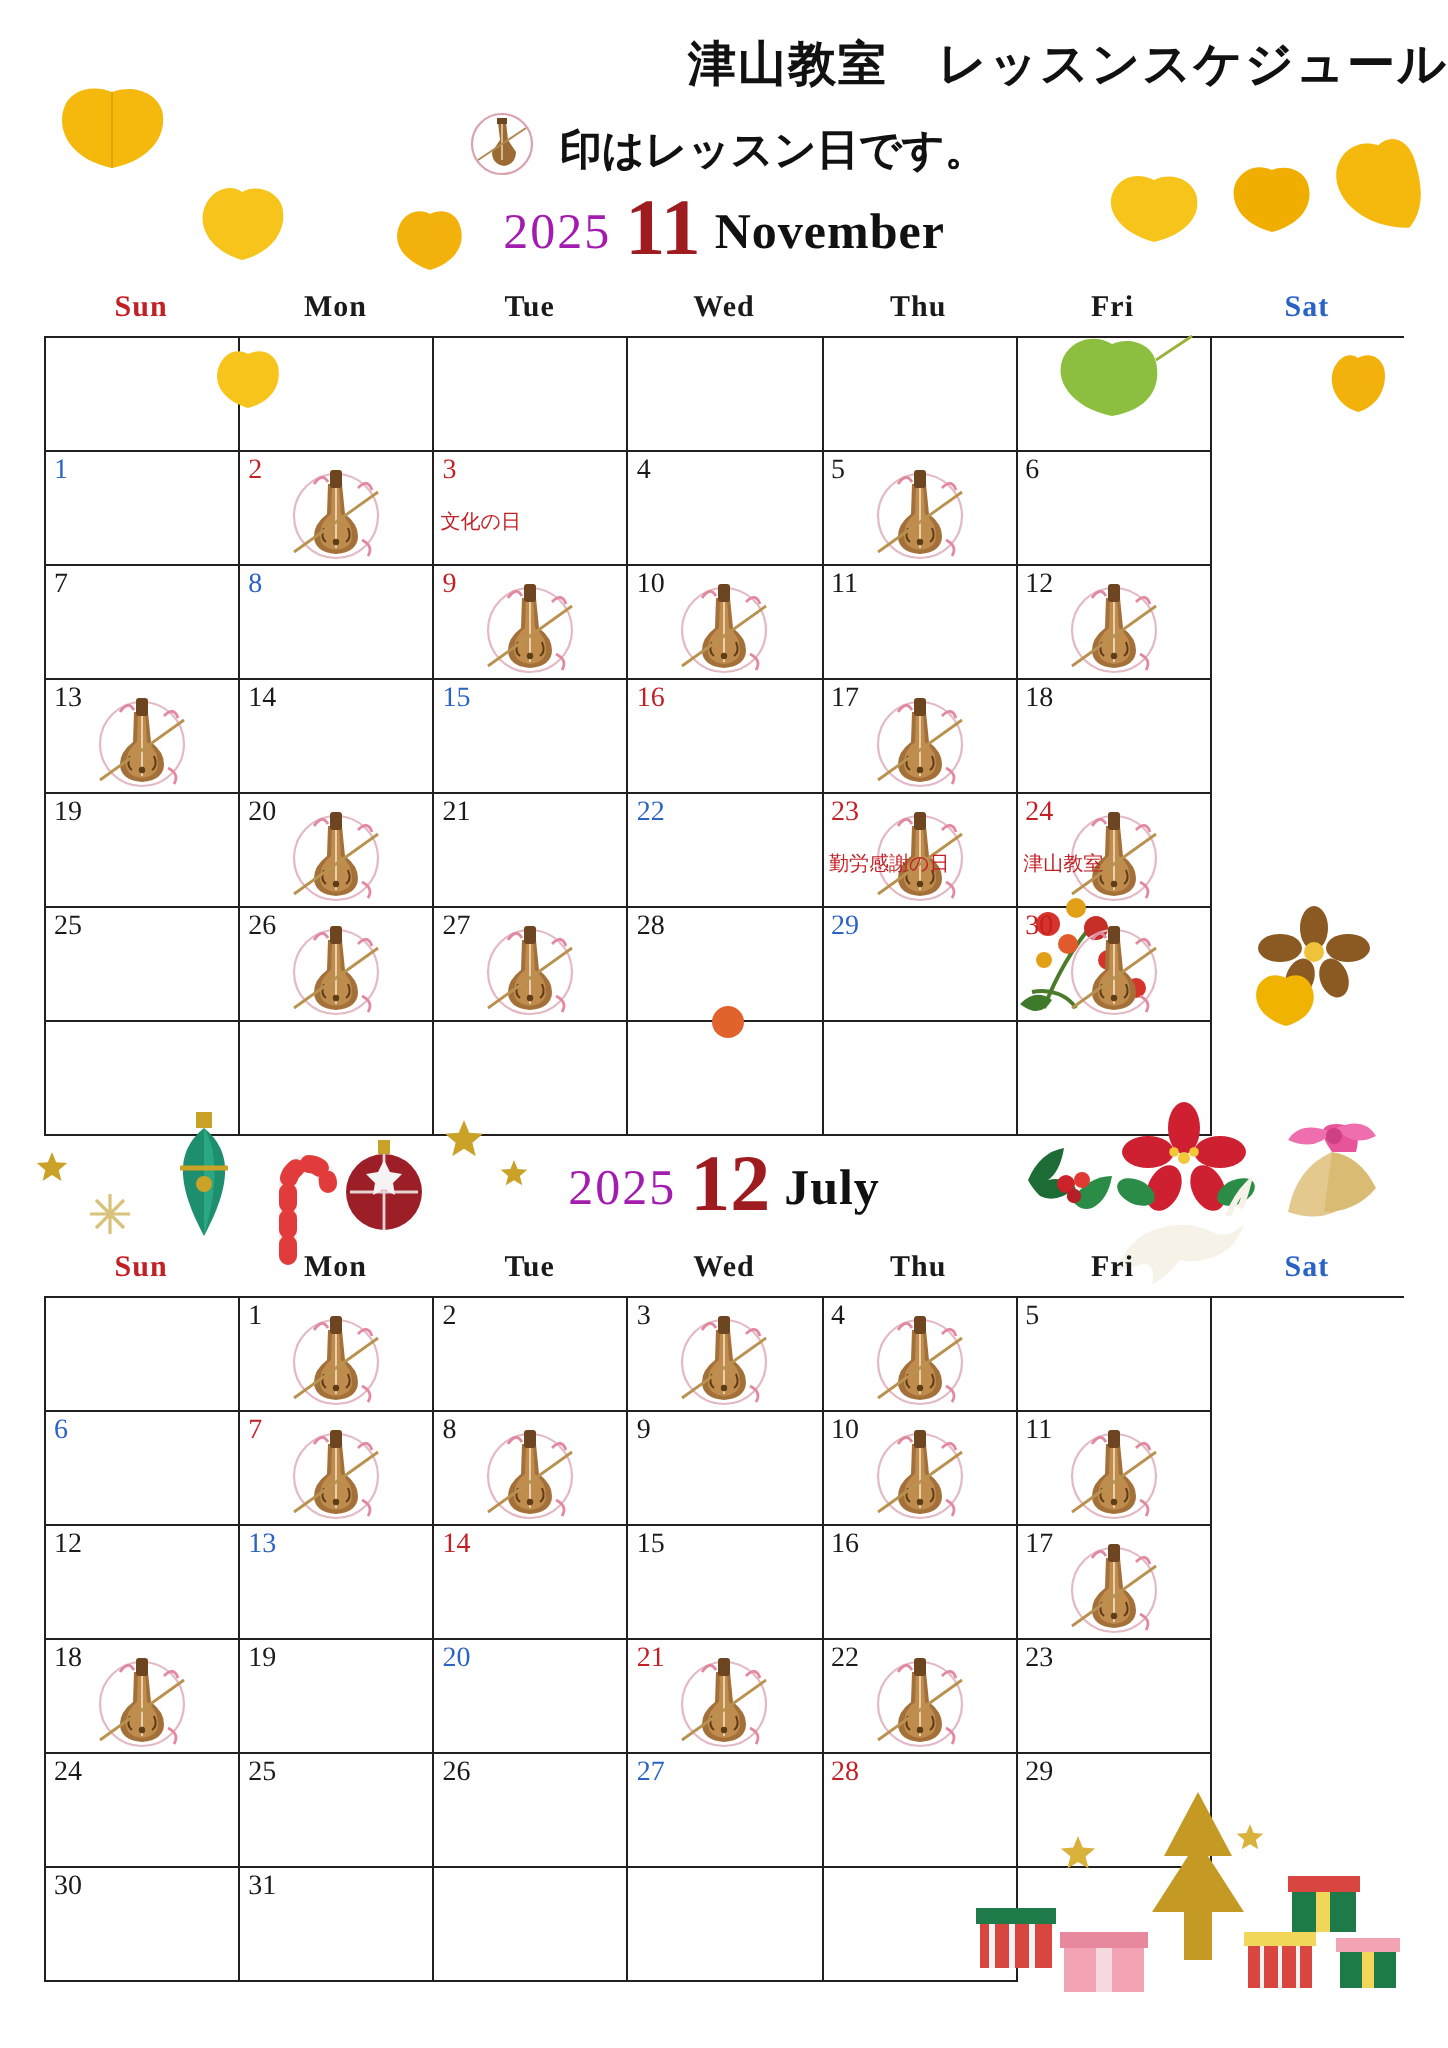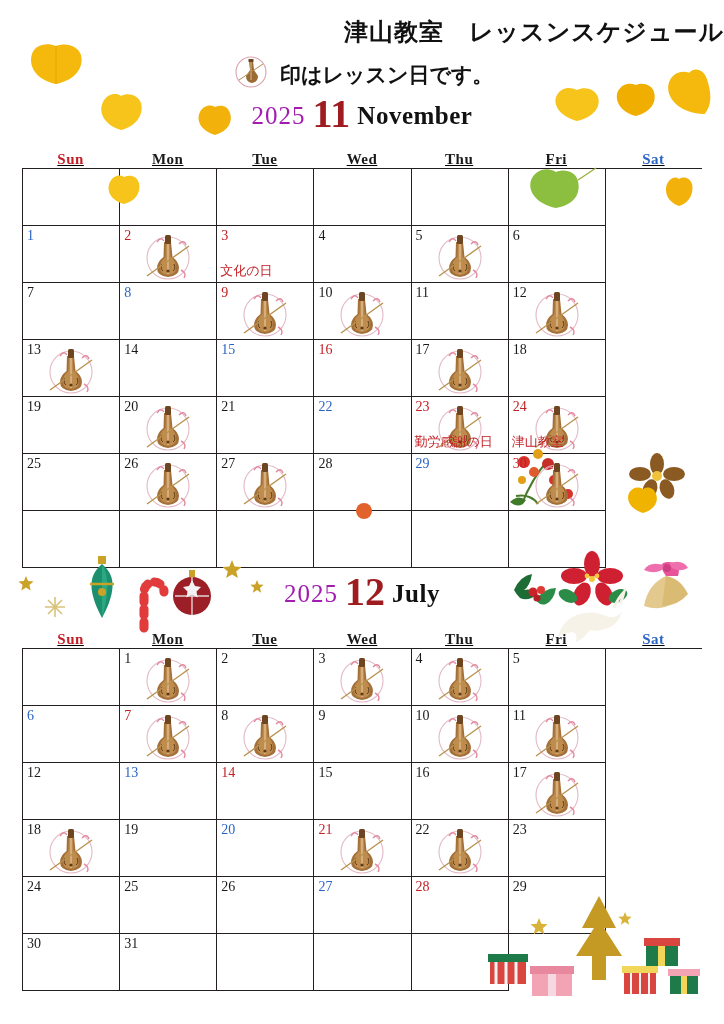--- a/index.html
+++ b/index.html
@@ -80,22 +80,20 @@
   
   .cal {
     position: absolute;
     left: 22px;
     width: 680px;
   }
   .dow-row {
     display: flex;
     width: 680px;
     height: 22px;
-    align-items: flex-end;
-    text-decoration: underline;
   }
   .dow {
     flex: 1 1 0;
     text-align: center;
     font-size: 15px;
     font-family: "Liberation Serif", serif;
     font-weight: bold;
     color: #1a1a1a;
     letter-spacing: 0.5px;
   }
@@ -122,22 +120,22 @@
     top: 2px; left: 4px;
     font-size: 14px;
     font-family: "Liberation Serif", serif;
     color: #1a1a1a;
     z-index: 3;
   }
   .daynum.sun { color: #c32026; }
   .daynum.sat { color: #2a63c6; }
   .holiday {
     position: absolute;
-    bottom: 2px; left: 3px;
-    font-size: 13px;
+    bottom: 14px; left: 3px;
+    font-size: 10px;
     font-family: Liberation Serif, serif;
     color: #c32026;
     z-index: 3;
   }
   .lesson {
     position: absolute;
     top: 6px; left: 50%;
     transform: translateX(-50%);
     z-index: 2;
   }

